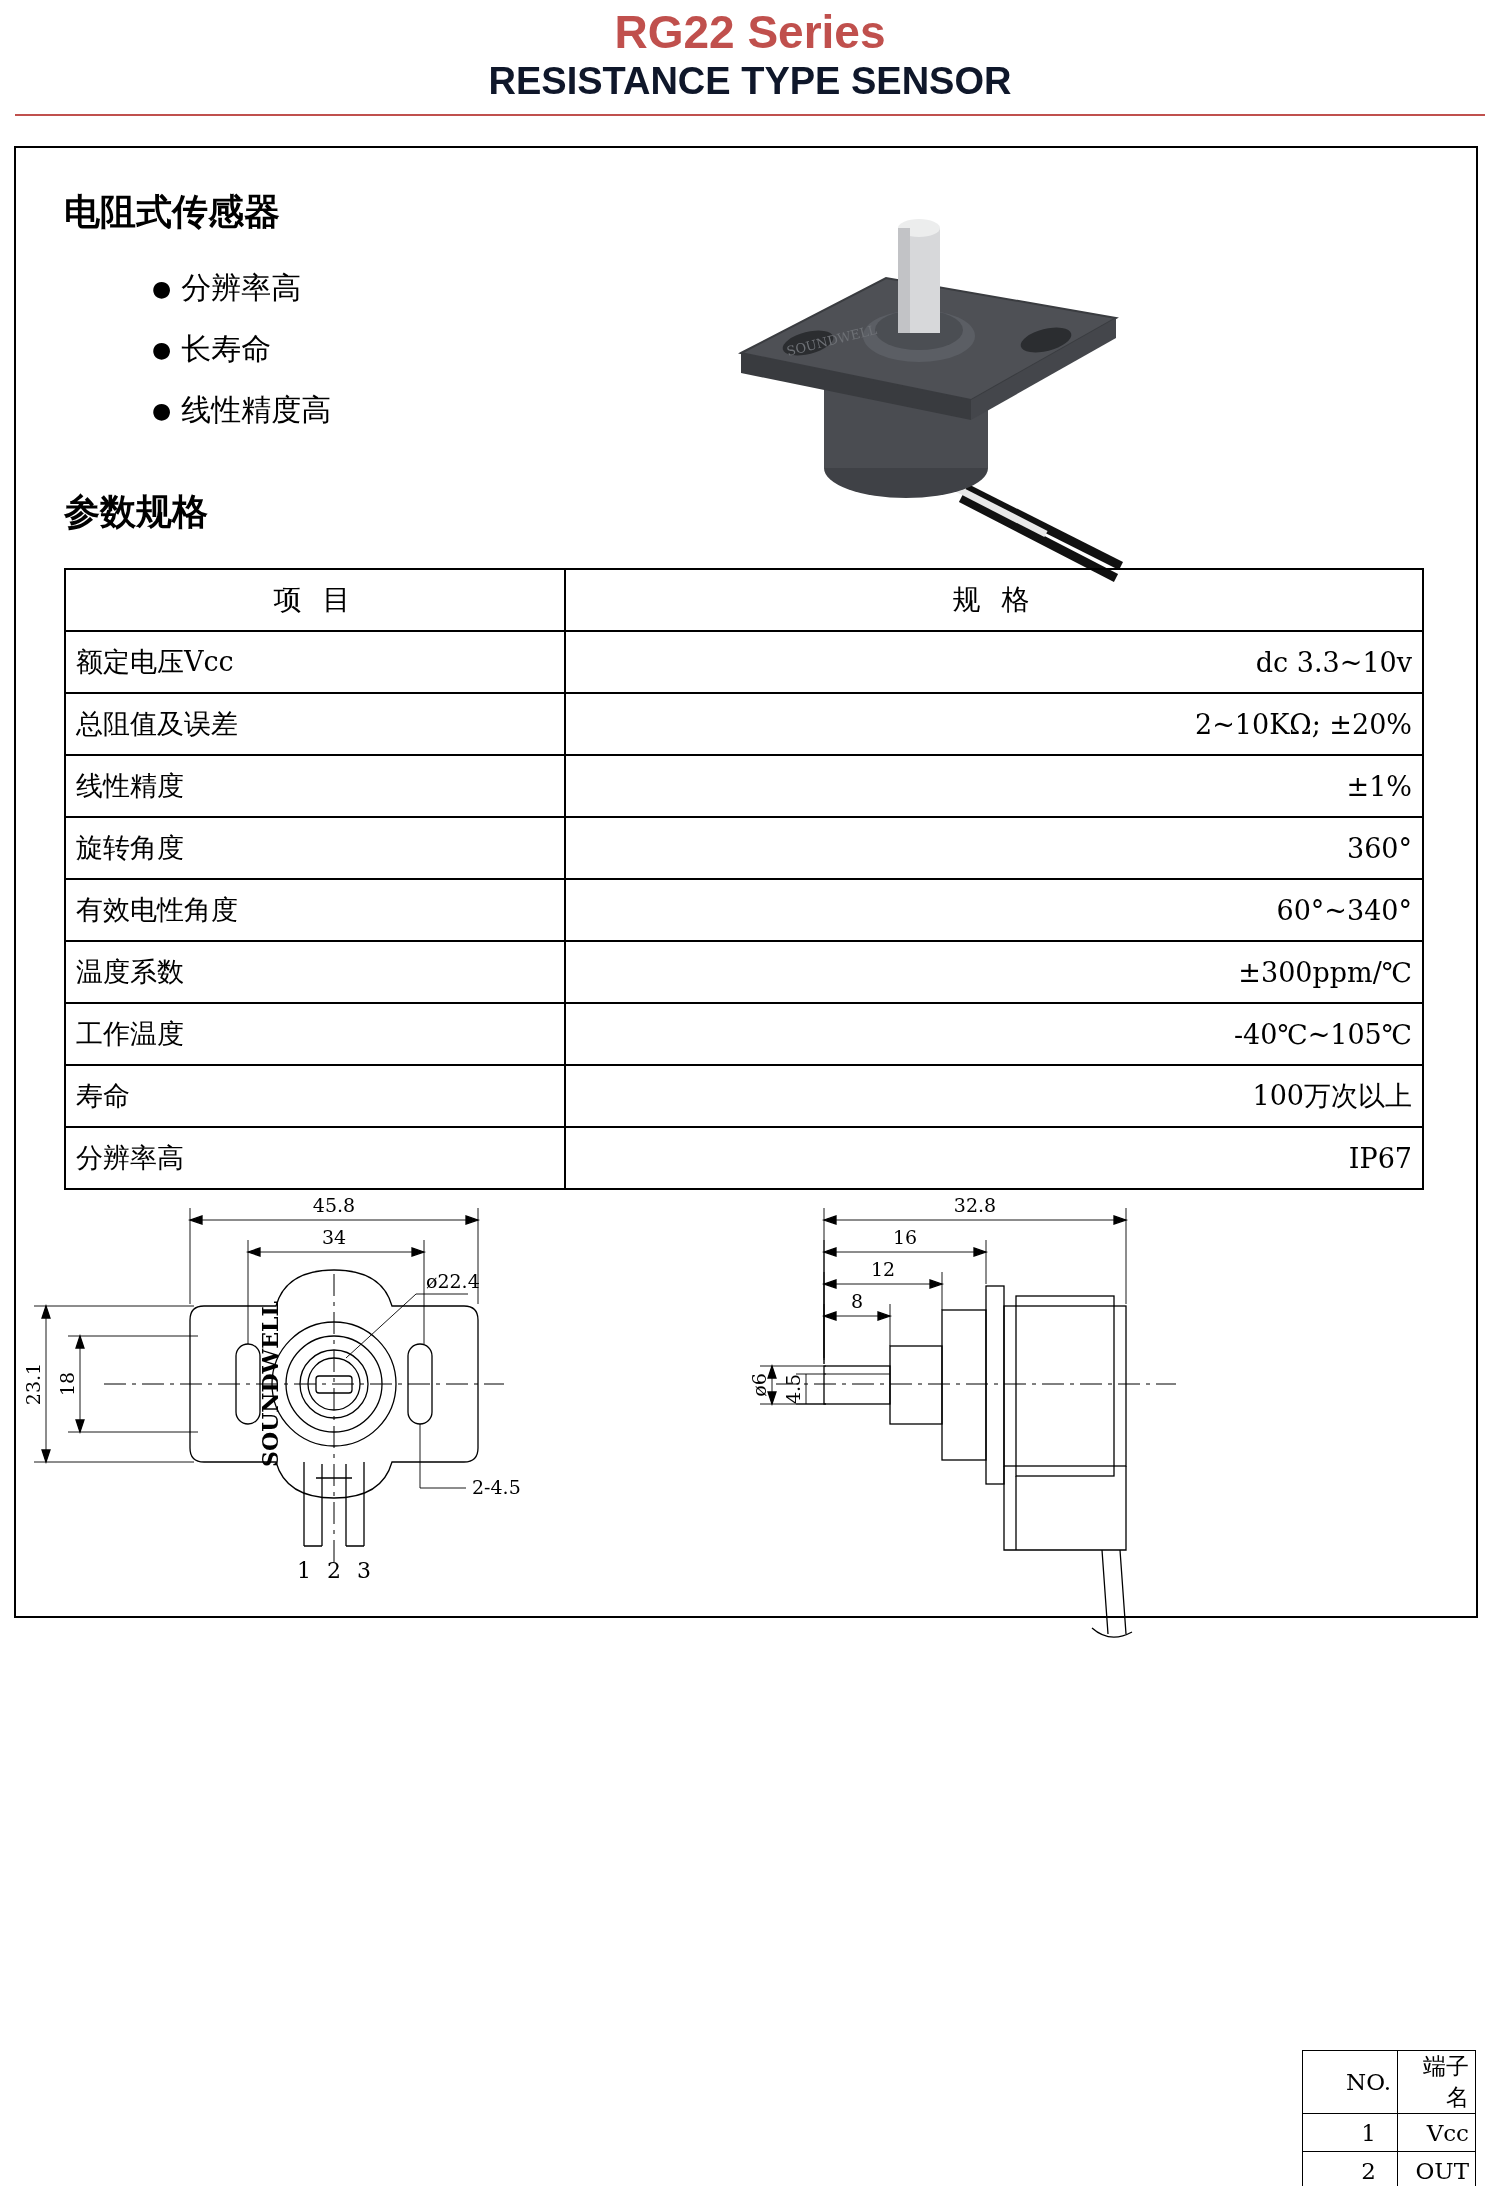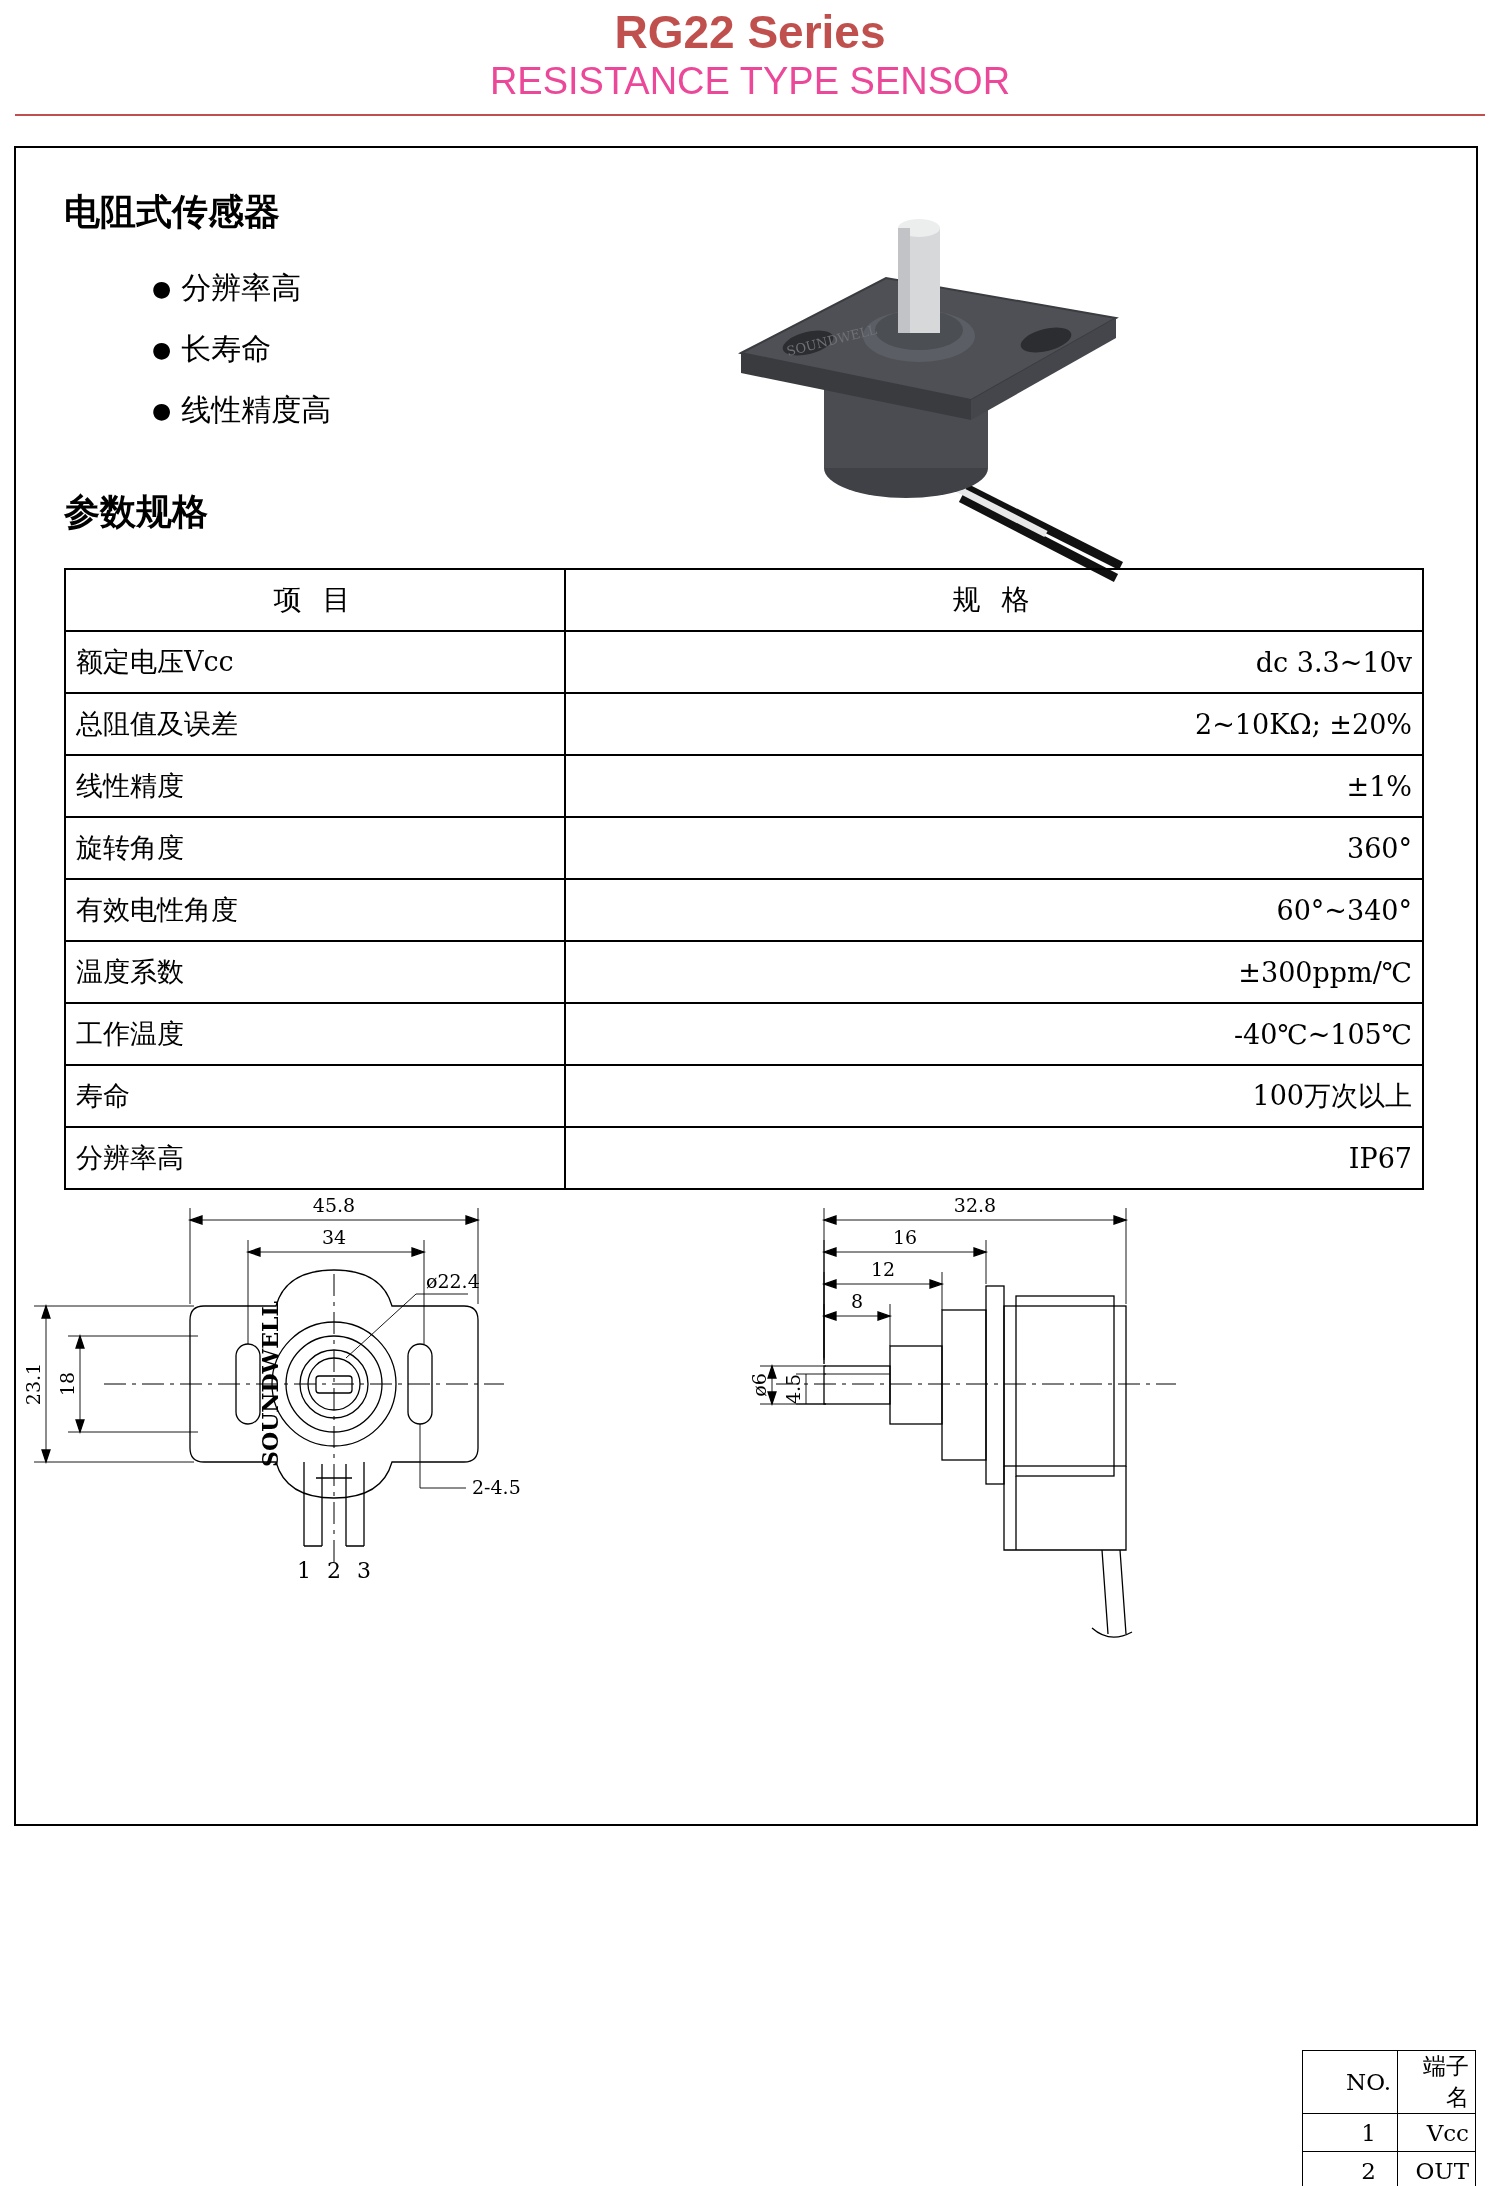--- a/index.html
+++ b/index.html
@@ -13,33 +13,33 @@
   }
   .page { position:relative; width:1500px; height:2186px;border-radius:29px; }
 
   
   .header { text-align:center; padding-top:6px; }
   .header .title {
     font-size:46px; font-weight:bold; color:#c0504d;
     letter-spacing:0px; line-height:52px;
   }
   .header .subtitle {
-    font-size:38px; color:#ec4899; line-height:46px; font-weight:normal;
+    font-size:38px; color:#0f172a; line-height:46px; font-weight:bold;
   }
   .header-rule {
     margin-top:10px;
     border-top:2px solid #c0504d;
     width:1470px; margin-left:auto; margin-right:auto;
   }
 
   
   .frame {
     position:absolute;
     left:14px; top:146px;
-    width:1464px; height:1680px;
+    width:1464px; height:1472px;
     border:2px solid #000;
     box-sizing:border-box;
   }
 
   
   .sec-title {
     font-size:36px; font-weight:bold;
     font-family:"DejaVu Sans", sans-serif;
   }
   #hdr-cn { position:absolute; left:48px; top:40px; }

